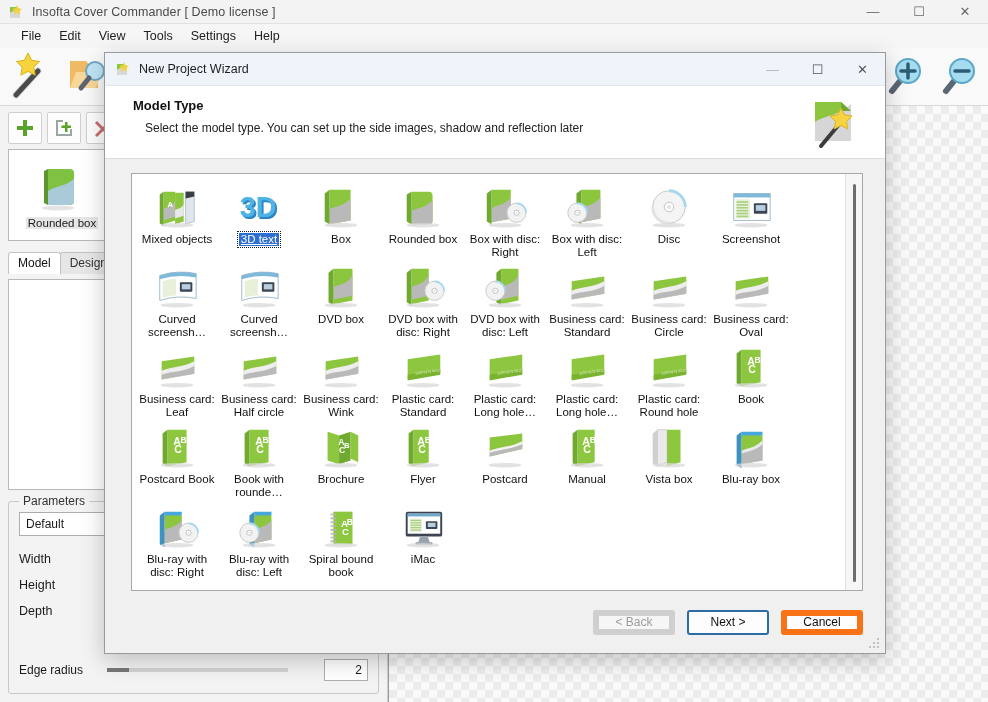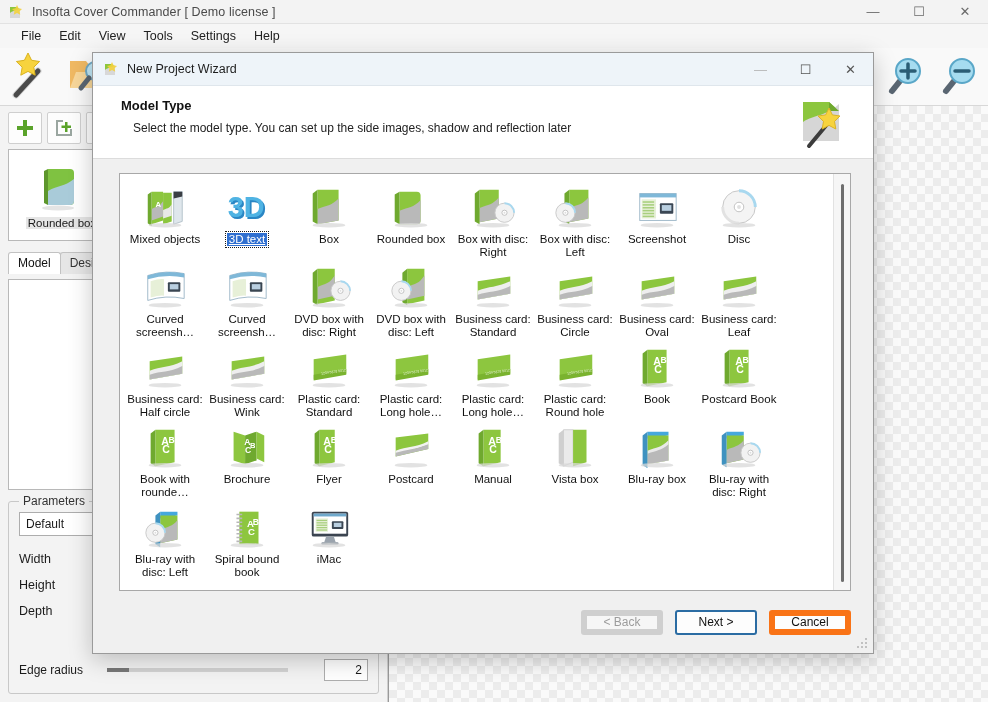--- a/index.html
+++ b/index.html
@@ -134,21 +134,21 @@
     background-image:
       linear-gradient(45deg, #ececec 25%, transparent 25%, transparent 75%, #ececec 75%),
       linear-gradient(45deg, #ececec 25%, transparent 25%, transparent 75%, #ececec 75%);
     background-size: 16px 16px;
     background-position: 0 0, 8px 8px;
     border-left: 1px solid #9a9a9a;
   }
 
   
   #wizard {
-    position: absolute; left: 92px; top: 52px;
+    position: absolute; left: 104px; top: 52px;
     width: 782px; height: 602px;
     background: #f0f0f0;
     border: 1px solid #9a9a9a;
     box-shadow: 0 6px 22px rgba(0,0,0,.22);
     display: flex; flex-direction: column;
     z-index: 50;
   }
   #wiz-titlebar {
     height: 33px; flex: none;
     background: #eef4f9;
@@ -516,20 +516,33 @@
     <circle cx="20" cy="30" r="2.7" fill="#fff" stroke="#c0c0c0"></circle>
     <circle cx="20" cy="30" r="1" fill="#ddd"></circle>
                 <ellipse cx="30" cy="43" rx="17" ry="2.4" fill="#d8d8d8" opacity=".75"></ellipse>
               </svg>
             </div>
             <div class="cell-label"><span>Box with disc: Left</span></div>
           </div>
           <div class="grid-cell">
             <div class="cell-icon">
               <svg width="58" height="46" viewBox="0 0 60 48">
+      <circle cx="30" cy="24" r="17" fill="#f4f4f4" stroke="#c6c6c6"></circle>
+      <path d="M30 7a17 17 0 0 1 17 17" fill="none" stroke="#a8d8ef" stroke-width="3"></path>
+      <path d="M30 41a17 17 0 0 1-17-17" fill="none" stroke="#e2e2e2" stroke-width="3"></path>
+      <circle cx="30" cy="24" r="5" fill="#fff" stroke="#c0c0c0"></circle>
+      <circle cx="30" cy="24" r="2" fill="#e0e0e0"></circle>
+                <ellipse cx="30" cy="43" rx="17" ry="2.4" fill="#d8d8d8" opacity=".75"></ellipse>
+              </svg>
+            </div>
+            <div class="cell-label"><span>Disc</span></div>
+          </div>
+          <div class="grid-cell">
+            <div class="cell-icon">
+              <svg width="58" height="46" viewBox="0 0 60 48">
     <rect x="12" y="10" width="38" height="28" fill="#fff" stroke="#9fb8c9"></rect>
     <rect x="12" y="10" width="38" height="4" fill="#7fb8d8"></rect>
     <rect x="14" y="16" width="15" height="20" fill="#e7f0d8"></rect>
     <g fill="#a8cf7d">
                   <rect x="15" y="18" width="12" height="1.6"></rect>
                   <rect x="15" y="21" width="12" height="1.6"></rect>
       <rect x="15" y="24" width="12" height="1.6"></rect>
                   <rect x="15" y="27" width="12" height="1.6"></rect>
       <rect x="15" y="30" width="12" height="1.6"></rect>
                   <rect x="15" y="33" width="12" height="1.6"></rect>
@@ -537,33 +550,20 @@
     <rect x="33" y="20" width="14" height="11" rx="1" fill="#3b4754"></rect>
     <rect x="35" y="22" width="10" height="6" fill="#b9cfe0"></rect>
                 <ellipse cx="30" cy="43" rx="17" ry="2.4" fill="#d8d8d8" opacity=".75"></ellipse>
               </svg>
             </div>
             <div class="cell-label"><span>Screenshot</span></div>
           </div>
           <div class="grid-cell">
             <div class="cell-icon">
               <svg width="58" height="46" viewBox="0 0 60 48">
-      <circle cx="30" cy="24" r="17" fill="#f4f4f4" stroke="#c6c6c6"></circle>
-      <path d="M30 7a17 17 0 0 1 17 17" fill="none" stroke="#a8d8ef" stroke-width="3"></path>
-      <path d="M30 41a17 17 0 0 1-17-17" fill="none" stroke="#e2e2e2" stroke-width="3"></path>
-      <circle cx="30" cy="24" r="5" fill="#fff" stroke="#c0c0c0"></circle>
-      <circle cx="30" cy="24" r="2" fill="#e0e0e0"></circle>
-                <ellipse cx="30" cy="43" rx="17" ry="2.4" fill="#d8d8d8" opacity=".75"></ellipse>
-              </svg>
-            </div>
-            <div class="cell-label"><span>Disc</span></div>
-          </div>
-          <div class="grid-cell">
-            <div class="cell-icon">
-              <svg width="58" height="46" viewBox="0 0 60 48">
       <path d="M12 12q19 -6 38 -2v26q-19 -4 -38 2z" fill="#fff" stroke="#9fb8c9"></path>
       <path d="M12 12q19 -6 38 -2v4q-19 -4 -38 2z" fill="#7fb8d8"></path>
       <path d="M15 18q10 -3 14 -2v17q-4 -1 -14 2z" fill="#e7f0d8"></path>
       <rect x="33" y="19" width="13" height="10" rx="1" fill="#3a4652"></rect>
       <rect x="35" y="21" width="9" height="5.5" fill="#b9cfe0"></rect>
                 <ellipse cx="30" cy="43" rx="17" ry="2.4" fill="#d8d8d8" opacity=".75"></ellipse>
               </svg>
             </div>
             <div class="cell-label"><span>Curved screensh…</span></div>
           </div>
@@ -572,20 +572,31 @@
               <svg width="58" height="46" viewBox="0 0 60 48">
       <path d="M12 12q19 -6 38 -2v26q-19 -4 -38 2z" fill="#fff" stroke="#9fb8c9"></path>
       <path d="M12 12q19 -6 38 -2v4q-19 -4 -38 2z" fill="#7fb8d8"></path>
       <path d="M15 18q10 -3 14 -2v17q-4 -1 -14 2z" fill="#e7f0d8"></path>
       <rect x="33" y="19" width="13" height="10" rx="1" fill="#3a4652"></rect>
       <rect x="35" y="21" width="9" height="5.5" fill="#b9cfe0"></rect>
                 <ellipse cx="30" cy="43" rx="17" ry="2.4" fill="#d8d8d8" opacity=".75"></ellipse>
               </svg>
             </div>
             <div class="cell-label"><span>Curved screensh…</span></div>
+          </div>
+          <div class="grid-cell">
+            <div class="cell-icon">
+              <svg width="58" height="46" viewBox="0 0 60 48">
+      <path d="M22 5h20v33l-20 4z" fill="#8cc63e"></path>
+                <path d="M22 24c10-4 14-3 20-12v21l-20 4z" fill="#b9b9b9"></path>
+      <path d="M17 9l5-4v38l-5-3z" fill="#6fa92f"></path>
+                <ellipse cx="30" cy="43" rx="17" ry="2.4" fill="#d8d8d8" opacity=".75"></ellipse>
+              </svg>
+            </div>
+            <div class="cell-label"><span>DVD box</span></div>
           </div>
           <div class="grid-cell">
             <div class="cell-icon">
               <svg width="58" height="46" viewBox="0 0 60 48">
       <path d="M18 5h18v33l-18 4z" fill="#8cc63e"></path>
                 <path d="M18 24c9-4 12-3 18-12v21l-18 4z" fill="#b9b9b9"></path>
       <path d="M13 9l5-4v38l-5-3z" fill="#6fa92f"></path>
     <circle cx="42" cy="28" r="10" fill="#f2f2f2" stroke="#c9c9c9"></circle>
     <path d="M42 18a10 10 0 0 1 10 10" fill="none" stroke="#a8d8ef" stroke-width="2"></path>
     <circle cx="42" cy="28" r="2.7" fill="#fff" stroke="#c0c0c0"></circle>

